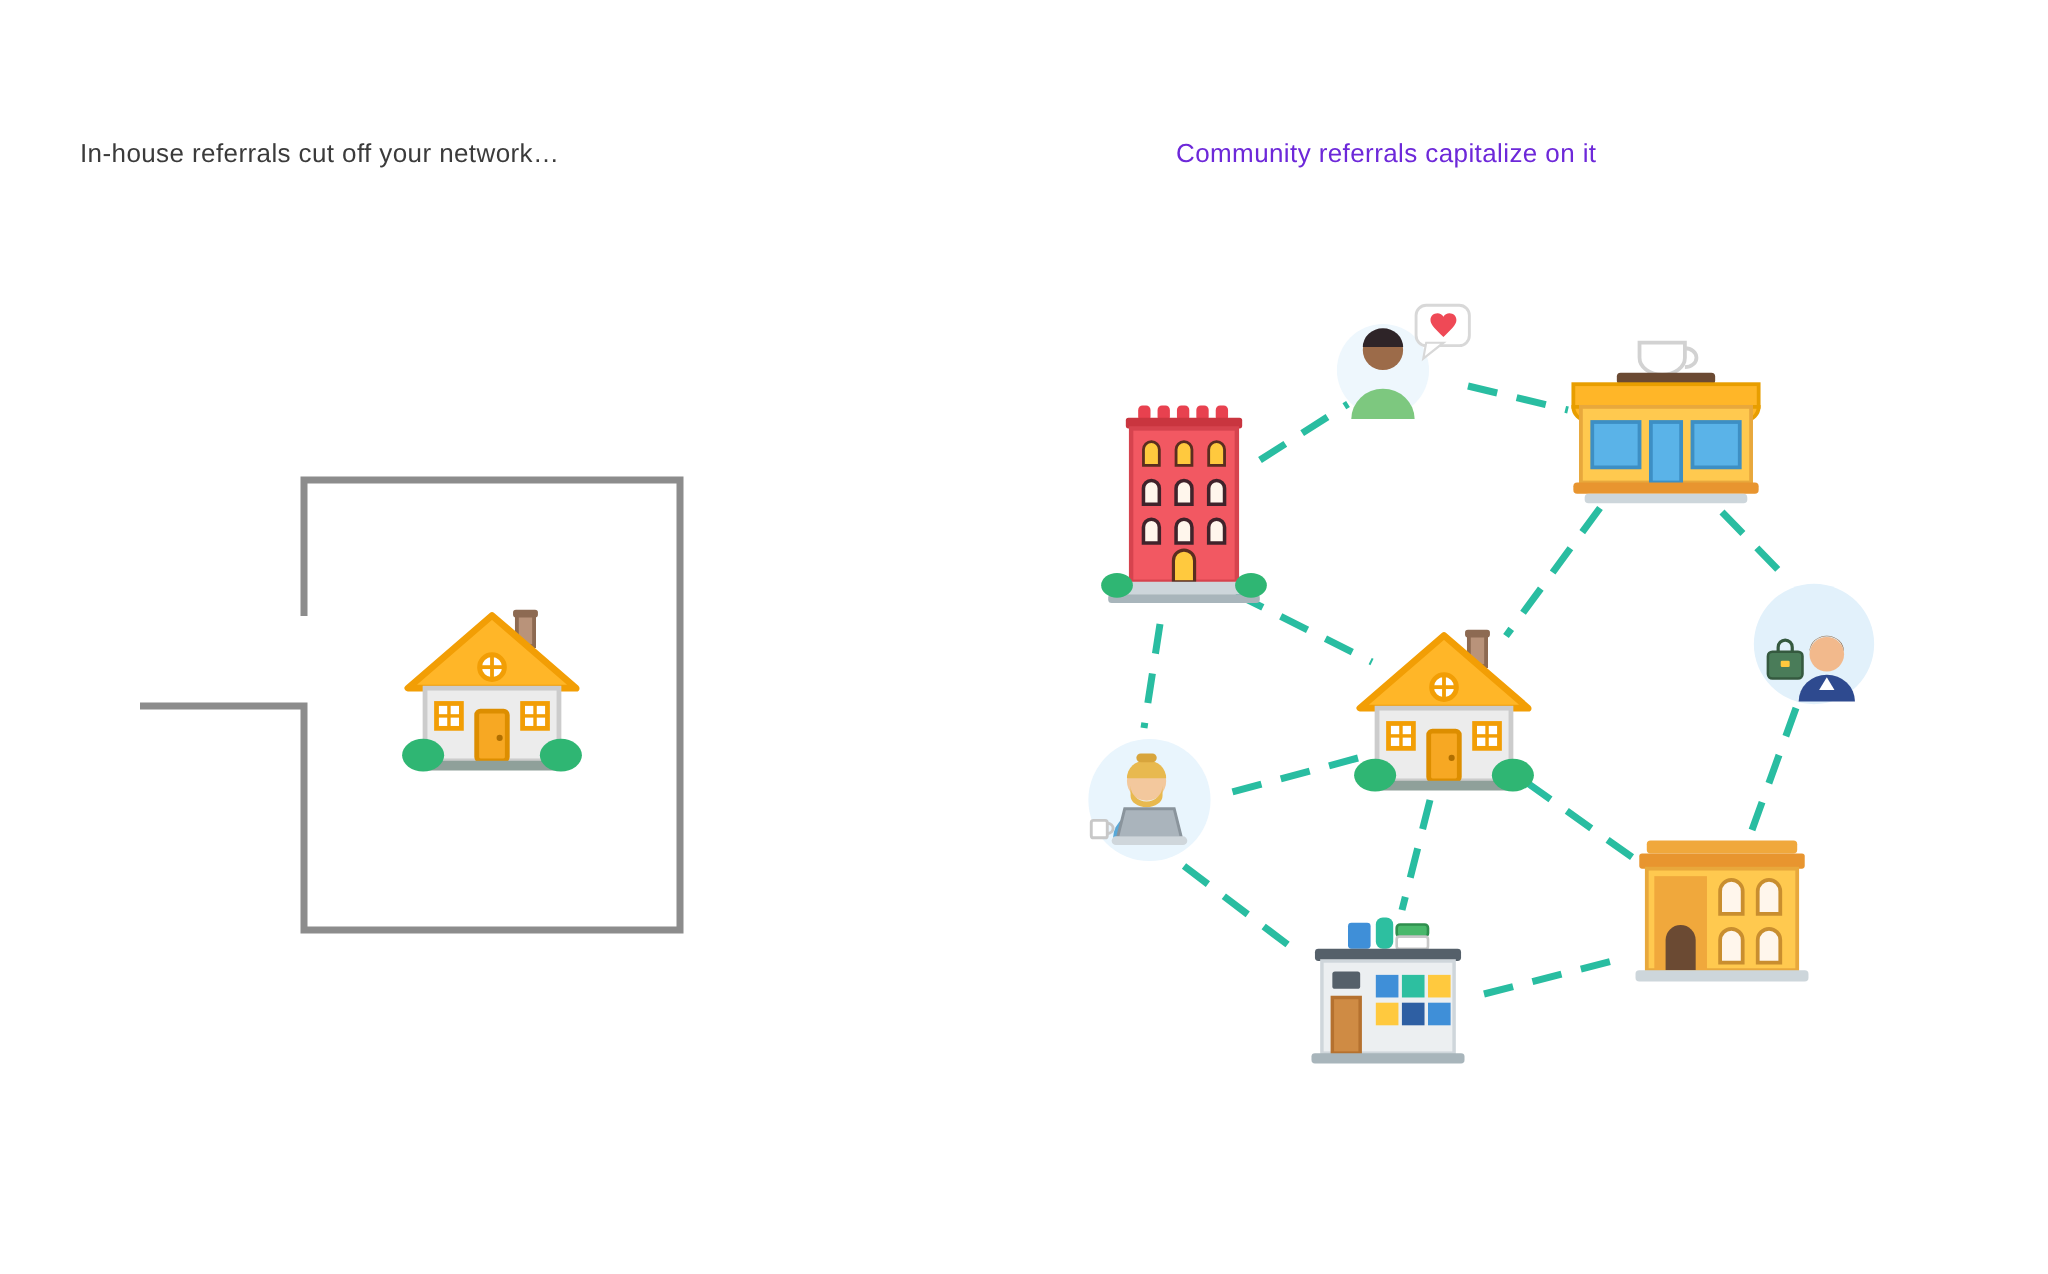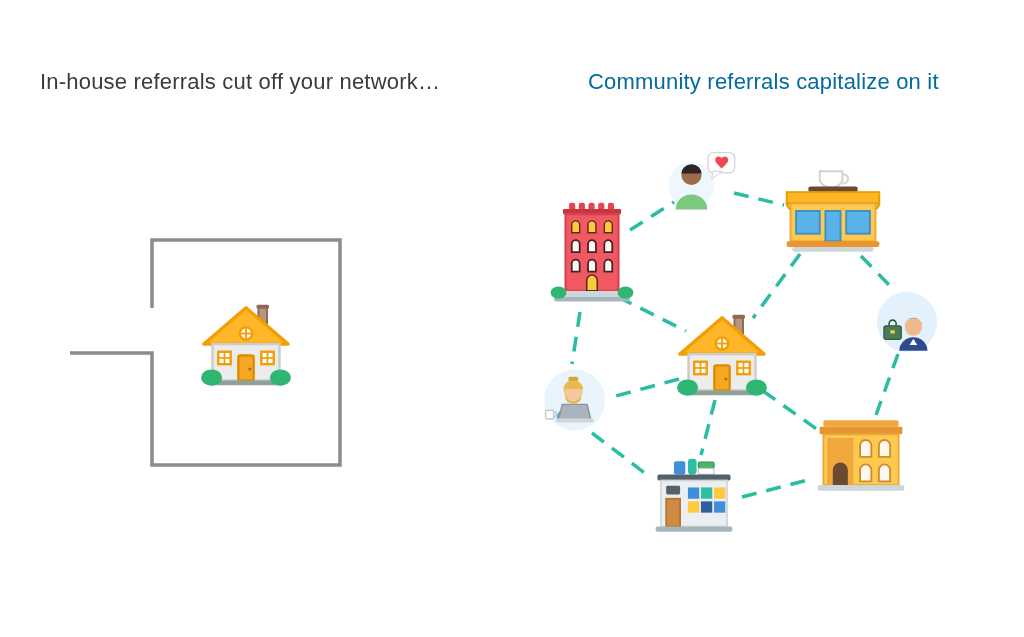--- a/index.html
+++ b/index.html
@@ -5,36 +5,36 @@
   * { box-sizing: border-box; }
   html, body { margin: 0; padding: 0; }
   body {
     width: 1024px; height: 637px;
     background: #ffffff;
     font-family: "Liberation Sans", sans-serif;
   }
   .canvas { position: relative; width: 1024px; height: 637px; overflow: hidden; background:#fff; }
   .panel-title {
     position: absolute; margin: 0;
-    font-size: 22px; font-weight: 500; letter-spacing: .2px;
+    font-size: 13px; font-weight: 500; letter-spacing: .2px;
     color: #3b3b3b; white-space: nowrap;
   }
   .left-title  { left: 40px;  top: 69px; }
   .right-title { left: 588px; top: 69px; }
   #scene { position: absolute; left: 0; top: 0; }
   .conn { fill: none; }
 </style>
 </head>
 <body style="background: rgb(255, 255, 255);">
 
 <div class="canvas">
 
   <h1 class="panel-title left-title" style="color: rgb(59, 59, 59);">In-house referrals cut off your network…</h1>
 
-  <h1 class="panel-title right-title" style="color: #0369a1;">Community referrals capitalize on it</h1>
+  <h1 class="panel-title right-title" style="color: #6d28d9;">Community referrals capitalize on it</h1>
 
   <svg id="scene" width="1024" height="637" viewBox="0 0 1024 637">
     <defs>
 
       <symbol id="sym-house" viewBox="0 0 100 92">
         <rect x="63" y="5" width="9" height="17" fill="#b9937a" stroke="#8d6a52" stroke-width="2"></rect>
         <rect x="61" y="3" width="13" height="4" rx="1.5" fill="#8d6a52"></rect>
         <polygon points="50,6 6,44 94,44" fill="#ffb628" stroke="#f29e05" stroke-width="3.5" stroke-linejoin="round"></polygon>
         <circle cx="50" cy="33" r="6.5" fill="#ffffff" stroke="#f29e05" stroke-width="2.5"></circle>
         <line x1="50" y1="26.5" x2="50" y2="39.5" stroke="#f29e05" stroke-width="2"></line>

